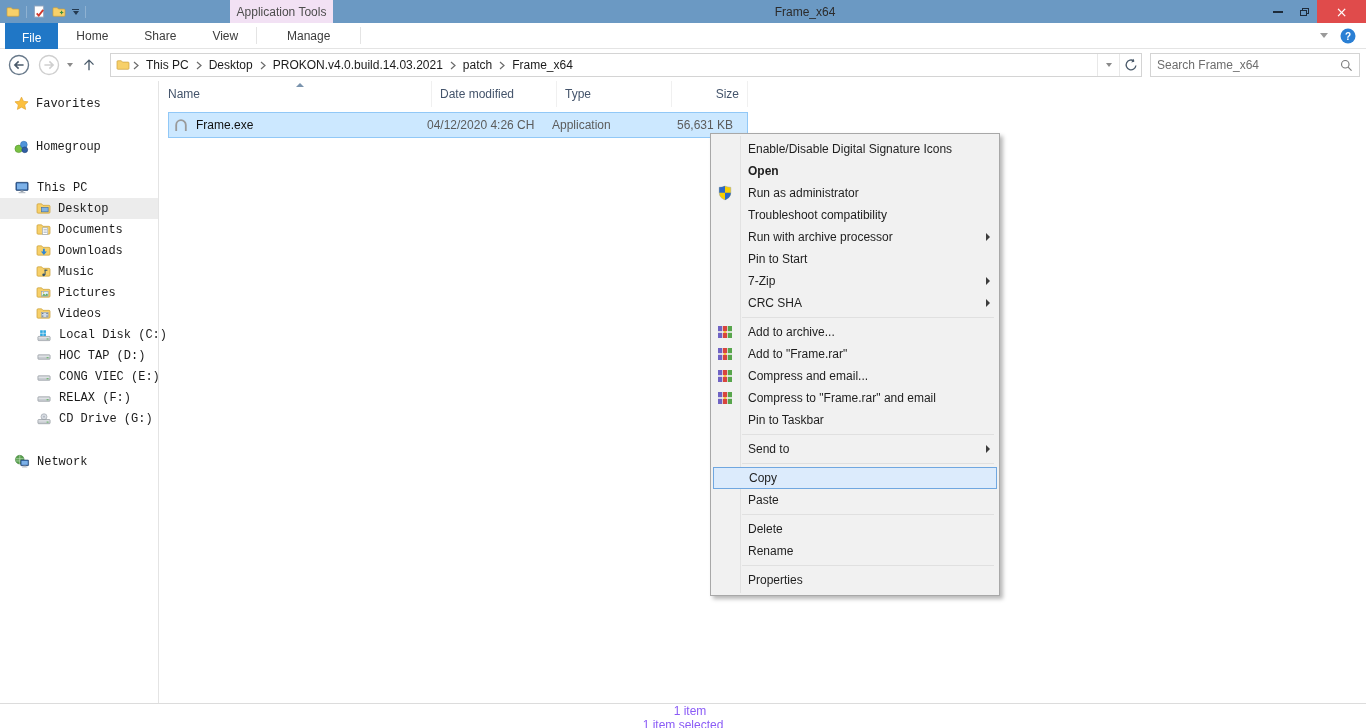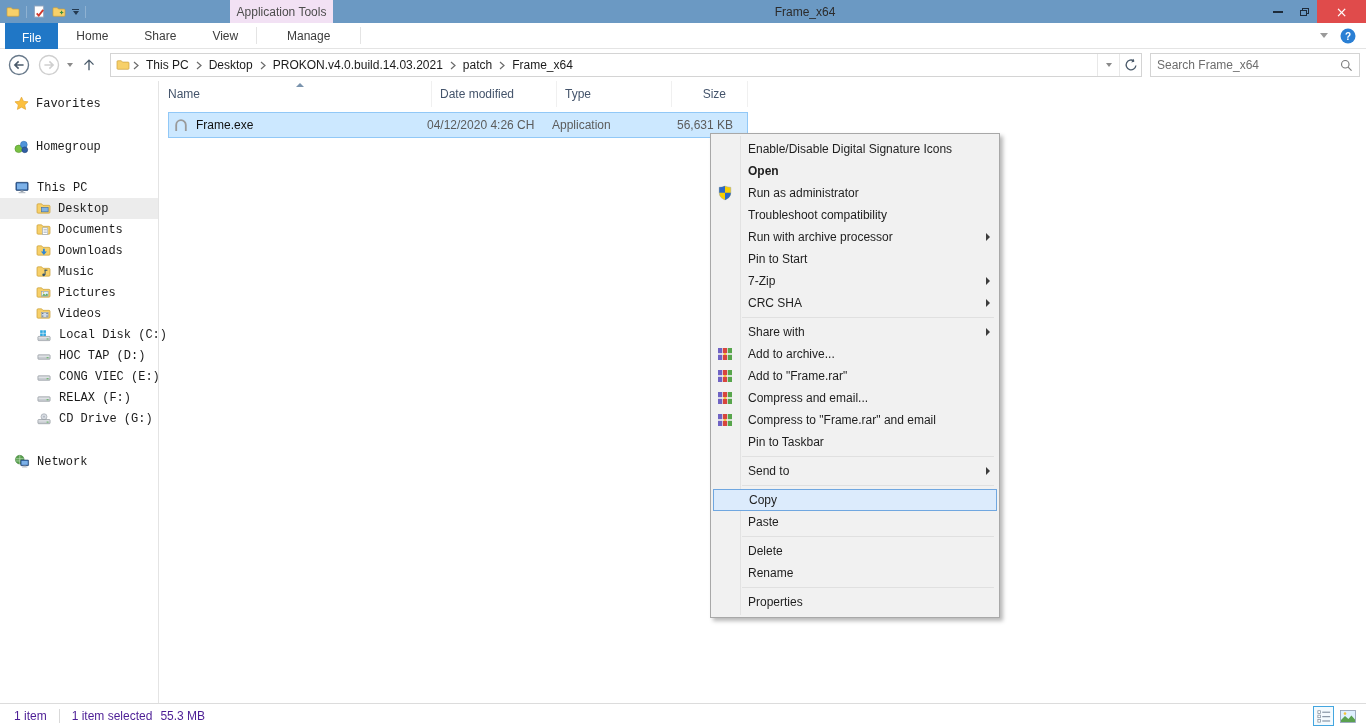--- a/index.html
+++ b/index.html
@@ -54,42 +54,42 @@
   .sidebar { position:absolute; left:0; top:0; width:159px; height:100%; border-right:1px solid #e4e4e4; padding-top:12px; }
   .side-item { height:21px; display:flex; align-items:center; gap:7px; padding-left:14px; white-space:nowrap; color:#1b1b1b;font-family:Liberation Mono, monospace; }
   .side-item.child { padding-left:36px; }
   .side-item.selected { background:#ececec; }
   .side-item svg { flex:0 0 auto; }
   .gap20 { height:20px; } .gap22 { height:22px; }
 
   .main { position:absolute; left:160px; top:0; right:0; height:100%; }
   .colheads { position:relative; height:26px; display:flex; color:#44546b; }
   .col { display:flex; align-items:center; padding-left:8px; border-right:1px solid #f0f0f0; }
-  .col-name { width:272px; } .col-date { width:125px; } .col-type { width:115px; } .col-size { width:76px; justify-content:flex-end; padding-right:21px; }
+  .col-name { width:272px; } .col-date { width:125px; } .col-type { width:115px; } .col-size { width:76px; justify-content:flex-end; padding-right:8px; }
   .sort-arrow { position:absolute; left:136px; top:2px; width:0; height:0; border-left:4px solid transparent; border-right:4px solid transparent; border-bottom:4px solid #7a93ad; }
 
   .filerow { position:relative; margin-top:5px; margin-left:8px; width:580px; height:26px; background:#cce8ff; border:1px solid #91c8f7; display:flex; align-items:center; }
   .filerow .fname { width:258px; display:flex; align-items:center; gap:7px; padding-left:4px; color:#111;text-align:center; }
   .filerow .fdate, .filerow .ftype { color:#5c5c5c; }
   .filerow .fdate { width:125px; }
   .filerow .ftype { width:115px; }
   .filerow .fsize { width:74px; text-align:right; padding-right:8px; color:#5c5c5c; }
 
   
   .ctxmenu { position:absolute; left:710px; top:133px; width:290px; background:#f1f1f1; border:1px solid #a8a8a8; box-shadow:3px 3px 4px rgba(0,0,0,.28); padding:4px 0; z-index:50; }
   .gutterline { position:absolute; left:29px; top:2px; bottom:2px; width:1px; background:#e2e2e2; }
   .mi { position:relative; height:22px; line-height:22px; padding-left:37px; white-space:nowrap; color:#1e1e1e; }
   .mi.bold { font-weight:bold; }
   .mi .mic { position:absolute; left:6px; top:3px; }
   .mi .sub { position:absolute; right:9px; top:7px; width:0; height:0; border-top:4px solid transparent; border-bottom:4px solid transparent; border-left:4.5px solid #3c3c3c; }
   .mi.hl { background:#dcebfc; border:1px solid #70a7e0; margin:0 2px; padding-left:35px; height:22px; line-height:20px; }
   .msep { height:1px; background:#e0e0e0; margin:3px 5px 3px 31px; }
 
   
-  .statusbar { position:absolute; left:0; bottom:0; width:100%; height:25px; background:#fff; border-top:1px solid #dcdcdc; display:flex; align-items:center; color:#4c1d95; }
+  .statusbar { position:absolute; left:0; bottom:0; width:100%; height:25px; background:#fff; border-top:1px solid #dcdcdc; display:flex; align-items:center; color:#8b5cf6;flex-direction:column; }
   .statusbar .s1 { padding-left:14px; }
   .status-sep { width:1px; height:14px; background:#d9d9d9; margin:0 12px; }
   .s-size { margin-left:8px; }
   .viewbtns { margin-left:auto; display:flex; gap:3px; padding-right:8px; }
   .vbtn { width:21px; height:20px; display:flex; align-items:center; justify-content:center; border:1px solid transparent; }
   .vbtn.active { border-color:#43a6e0; background:#f3fafe; }
 
   svg { display:block; }
 </style>
 </head>
@@ -414,21 +414,20 @@
       <span>Run as administrator</span>
     </div>
     <div class="mi"><span>Troubleshoot compatibility</span></div>
     <div class="mi"><span>Run with archive processor</span><span class="sub"></span></div>
     <div class="mi"><span>Pin to Start</span></div>
     <div class="mi"><span>7-Zip</span><span class="sub"></span></div>
     <div class="mi"><span>CRC SHA</span><span class="sub"></span></div>
 
     <div class="msep"></div>
 
-    <div class="mi"><span>Share with</span><span class="sub"></span></div>
     <div class="mi">
       <span class="mic">
           <svg width="16" height="16" viewBox="0 0 16 16">
             <rect x="1" y="2" width="4.2" height="12" fill="#6f63c4"></rect>
             <rect x="5.9" y="2" width="4.2" height="12" fill="#d8453e"></rect>
             <rect x="10.8" y="2" width="4.2" height="12" fill="#58a54c"></rect>
             <rect x="1" y="7.2" width="14" height="1.6" fill="#f2f2f2"></rect>
             <rect x="6.8" y="7" width="2.4" height="2" fill="#f6c43c"></rect>
           </svg>
         </span>

